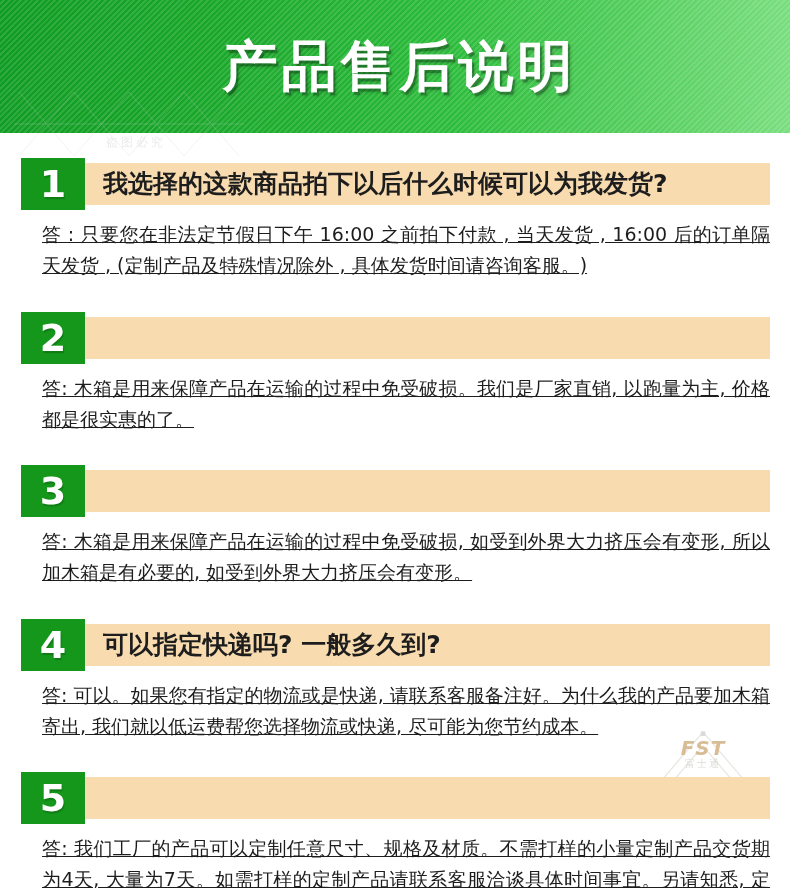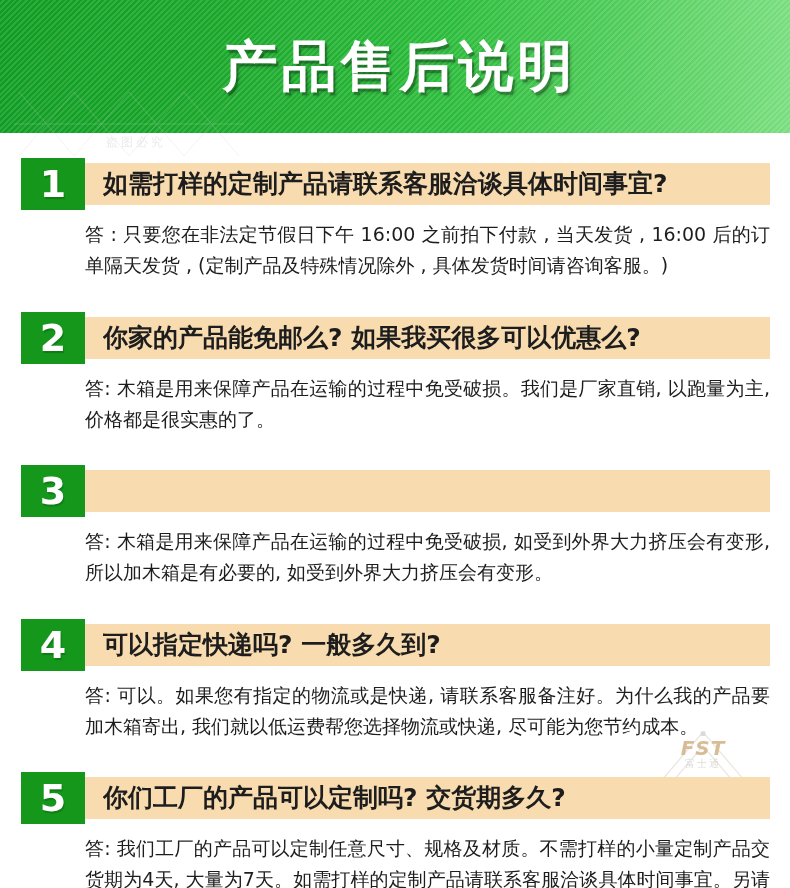--- a/index.html
+++ b/index.html
@@ -175,25 +175,26 @@
     right: 6px;
     height: 52px;
     line-height: 52px;
     font-size: 25px;
     font-weight: bold;
     color: #1d1d1d;
     white-space: nowrap;
     overflow: hidden;
   }
   .a-text {
-    margin: 9px 20px 0 85px;
+    margin: 9px 20px 0 42px;
     font-size: 19px;
     line-height: 31px;
     color: #1d1d1d;
     text-align: justify;
+    text-decoration: underline;
   }
 
   
   .faq-item.i1 { padding-top: 25px; }
   .faq-item.i2 { padding-top: 31px; }
   .faq-item.i3 { padding-top: 30px; }
   .faq-item.i4 { padding-top: 31px; }
   .faq-item.i5 { padding-top: 30px; }
 </style>
 </head>
@@ -232,30 +233,29 @@
     </div>
     <div class="wm-text">实物拍摄</div>
   </div>
 
   <div class="faq-list">
 
     <div class="faq-item i1">
       <div class="q-row">
         <div class="q-bar"></div>
         <div class="q-num">1</div>
-        <div class="q-text">如需打样的定制产品请联系客服洽谈具体时间事宜?</div>
+        <div class="q-text">我选择的这款商品拍下以后什么时候可以为我发货?</div>
       </div>
       <div class="a-text">答 : 只要您在非法定节假日下午 16:00 之前拍下付款 , 当天发货 , 16:00 后的订单隔天发货 , (定制产品及特殊情况除外 , 具体发货时间请咨询客服。)</div>
     </div>
 
     <div class="faq-item i2">
       <div class="q-row">
         <div class="q-bar"></div>
         <div class="q-num">2</div>
-        <div class="q-text">你家的产品能免邮么? 如果我买很多可以优惠么?</div>
       </div>
       <div class="a-text">答: 木箱是用来保障产品在运输的过程中免受破损。我们是厂家直销, 以跑量为主, 价格都是很实惠的了。</div>
     </div>
 
     <div class="faq-item i3">
       <div class="q-row">
         <div class="q-bar"></div>
         <div class="q-num">3</div>
       </div>
       <div class="a-text">答: 木箱是用来保障产品在运输的过程中免受破损, 如受到外界大力挤压会有变形, 所以加木箱是有必要的, 如受到外界大力挤压会有变形。</div>
@@ -267,19 +267,18 @@
         <div class="q-num">4</div>
         <div class="q-text">可以指定快递吗? 一般多久到?</div>
       </div>
       <div class="a-text">答: 可以。如果您有指定的物流或是快递, 请联系客服备注好。为什么我的产品要加木箱寄出, 我们就以低运费帮您选择物流或快递, 尽可能为您节约成本。</div>
     </div>
 
     <div class="faq-item i5">
       <div class="q-row">
         <div class="q-bar"></div>
         <div class="q-num">5</div>
-        <div class="q-text">你们工厂的产品可以定制吗? 交货期多久?</div>
       </div>
       <div class="a-text">答: 我们工厂的产品可以定制任意尺寸、规格及材质。不需打样的小量定制产品交货期为4天, 大量为7天。如需打样的定制产品请联系客服洽谈具体时间事宜。另请知悉, 定制产品如无质量问题, 恕不退换。</div>
     </div>
 
   </div>
 </div>
 
 </body></html>

